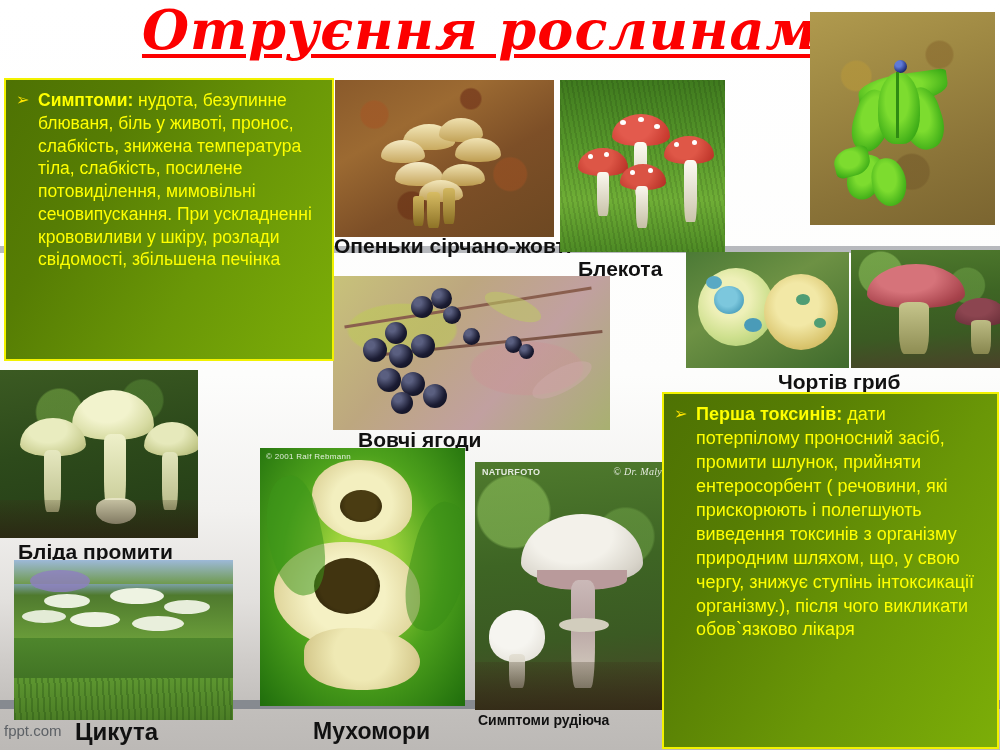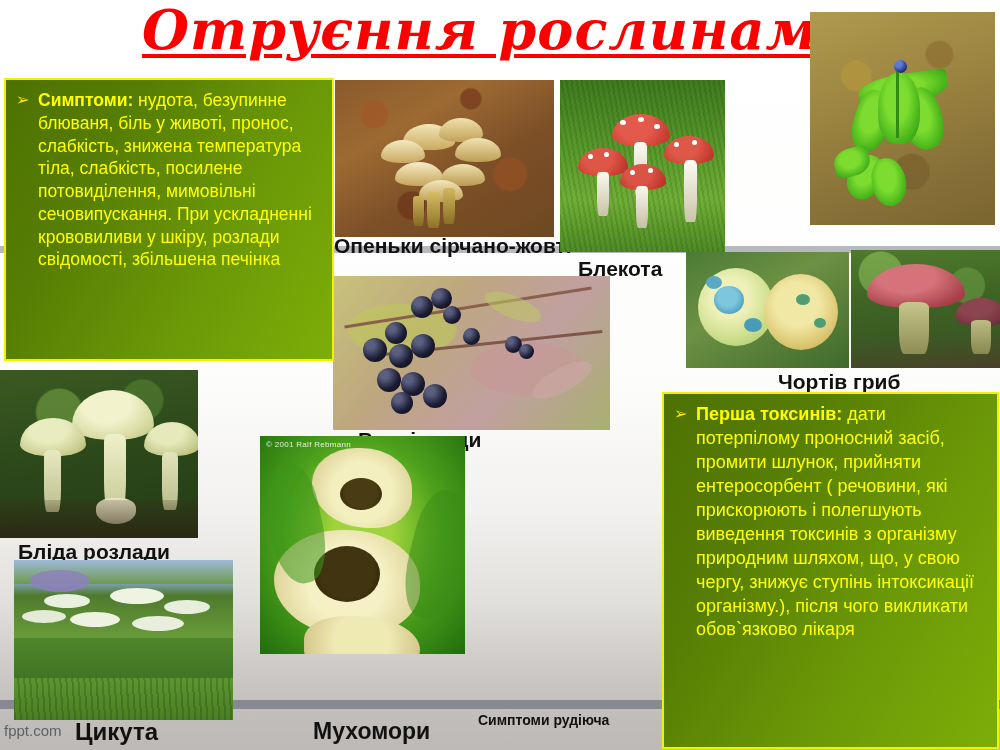--- a/index.html
+++ b/index.html
@@ -297,53 +297,66 @@
       <div class="mcap" style="left:72px; top:20px; width:82px; height:50px; background:radial-gradient(ellipse at 42% 30%, #f2f3cd 0 35%, #d7dba2 70%, #b6bd78 100%);"></div>
       <div class="mstem" style="left:104px; top:64px; width:22px; height:76px; background:linear-gradient(180deg,#eef0c9,#c8cb97);"></div>
       <div class="mcap" style="left:20px; top:48px; width:66px; height:38px; background:radial-gradient(ellipse at 42% 30%, #e9ecbf 0 35%, #ccd094 70%, #a8af6f 100%);"></div>
       <div class="mstem" style="left:44px; top:80px; width:17px; height:62px; background:linear-gradient(180deg,#e6e8c0,#bcbf8d);"></div>
       <div class="mcap" style="left:144px; top:52px; width:56px; height:34px; background:radial-gradient(ellipse at 42% 30%, #e6e9bb 0 35%, #c7cc8e 70%, #a3aa6b 100%);"></div>
       <div class="mstem" style="left:162px; top:82px; width:16px; height:58px; background:linear-gradient(180deg,#e2e5bb,#b8bb89);"></div>
       <div style="position:absolute; left:96px; top:128px; width:40px; height:26px; border-radius:40% 40% 50% 50%; background:#e5e3c2;"></div>
       <div style="position:absolute; left:0; bottom:0; width:100%; height:38px; background:linear-gradient(180deg, rgba(60,45,25,.2), rgba(45,34,18,.75));"></div>
     </div>
   </div>
-  <div class="caption lg" style="left:18px; top:540px;">Бліда розлади</div>
+  <div class="caption lg" style="left:18px; top:540px;">Бліда промити</div>
 
   <div class="photo bg-meadow" style="left:14px; top:560px; width:219px; height:160px;">
     <div class="inner">
       <div style="position:absolute; left:0; top:0; width:100%; height:24px; background:linear-gradient(180deg,#9db9d8,#6f9a4e);"></div>
       <div style="position:absolute; left:16px; top:10px; width:60px; height:22px; border-radius:50%; background:#8f7ec0; opacity:.8;"></div>
       <div style="position:absolute; left:30px; top:34px; width:46px; height:14px; border-radius:50%; background:#e9f0dd;"></div>
       <div style="position:absolute; left:96px; top:28px; width:54px; height:16px; border-radius:50%; background:#eef3e2;"></div>
       <div style="position:absolute; left:150px; top:40px; width:46px; height:14px; border-radius:50%; background:#e7eedb;"></div>
       <div style="position:absolute; left:56px; top:52px; width:50px; height:15px; border-radius:50%; background:#edf2e1;"></div>
       <div style="position:absolute; left:118px; top:56px; width:52px; height:15px; border-radius:50%; background:#e9efdc;"></div>
       <div style="position:absolute; left:8px; top:50px; width:44px; height:13px; border-radius:50%; background:#e3ebd6;"></div>
       <div style="position:absolute; left:0; top:78px; width:100%; height:82px; background:linear-gradient(180deg,#4e862c,#3f7023 60%,#558f2c 100%);"></div>
       <div style="position:absolute; left:0; top:118px; width:100%; height:42px; background:repeating-linear-gradient(86deg, rgba(20,60,10,.25) 0 2px, transparent 2px 6px), linear-gradient(180deg,#5d9630,#4b7d25);"></div>
     </div>
   </div>
   <div class="fppt">fppt.com</div>
   <div class="caption" style="left:75px; top:718px; font-size:24px;">Цикута</div>
 
-  <div class="photo bg-greenleaf" style="left:260px; top:436px; width:205px; height:218px;">
+  <div class="photo bg-greenleaf" style="left:260px; top:448px; width:205px; height:258px;">
     <div class="inner">
       <div style="position:absolute; left:52px; top:12px; width:100px; height:80px; border-radius:46% 54% 40% 60%; background:radial-gradient(circle at 50% 55%, #f3efbf 0 45%, #ded49a 80%, #c5b97e 100%);"></div>
       <div style="position:absolute; left:80px; top:42px; width:42px; height:32px; border-radius:50%; background:radial-gradient(circle at 50% 45%, #4a3c12 0 55%, #2a2208 100%);"></div>
       <div style="position:absolute; left:14px; top:94px; width:146px; height:106px; border-radius:48% 52% 45% 55%; background:radial-gradient(circle at 50% 50%, #f5f1c4 0 42%, #e1d79e 78%, #c7ba80 100%);"></div>
       <div style="position:absolute; left:54px; top:110px; width:66px; height:56px; border-radius:50%; background:radial-gradient(circle at 50% 45%, #413410 0 60%, #201904 100%);"></div>
       <div style="position:absolute; left:44px; top:180px; width:116px; height:62px; border-radius:40% 60% 50% 50%; background:radial-gradient(circle at 50% 40%, #efe9b4 0 40%, #d7cb8f 80%, #bdb074 100%);"></div>
       <div style="position:absolute; left:8px; top:28px; width:54px; height:120px; border-radius:60% 40% 50% 50%; background:rgba(60,150,25,.55); transform:rotate(-12deg);"></div>
       <div style="position:absolute; left:150px; top:54px; width:56px; height:130px; border-radius:40% 60% 50% 50%; background:rgba(55,140,22,.5); transform:rotate(14deg);"></div>
     </div>
     <div class="wm" style="left:6px; top:4px;">© 2001 Ralf Rebmann</div>
   </div>
   <div class="caption" style="left:313px; top:718px; font-size:23px;">Мухомори</div>
 
+  <div class="photo bg-greenwood" style="left:475px; top:462px; width:193px; height:248px;">
+    <div class="inner">
+      <div class="mcap" style="left:46px; top:52px; width:122px; height:70px; background:radial-gradient(ellipse at 42% 30%, #f3f1ea 0 40%, #d8d4ca 75%, #bcb7ad 100%);"></div>
+      <div style="position:absolute; left:62px; top:108px; width:90px; height:20px; border-radius:0 0 50% 50%; background:#b99a9b;"></div>
+      <div class="mstem" style="left:96px; top:118px; width:24px; height:108px; background:linear-gradient(180deg,#cbb9b8 0%, #b9a5a4 40%, #d8d3c3 100%);"></div>
+      <div style="position:absolute; left:84px; top:156px; width:50px; height:14px; border-radius:50%; background:#d2cdbd;"></div>
+      <div style="position:absolute; left:14px; top:148px; width:56px; height:52px; border-radius:50% 50% 45% 45%; background:radial-gradient(circle at 40% 32%, #f6f5f0 0 45%, #ddd9d0 100%);"></div>
+      <div class="mstem" style="left:34px; top:192px; width:16px; height:34px; background:linear-gradient(180deg,#e4e0d4,#c2bcab);"></div>
+      <div style="position:absolute; left:0; bottom:0; width:100%; height:48px; background:linear-gradient(180deg, rgba(60,48,26,.25), rgba(48,38,20,.8));"></div>
+    </div>
+    <div class="wm" style="left:7px; top:5px; font-weight:700; font-size:9px;">NATURFOTO</div>
+    <div class="wm" style="right:6px; top:4px; font-style:italic; font-family:'Liberation Serif', serif; font-size:10px;">© Dr. Maly</div>
+  </div>
   <div class="caption sm" style="left:478px; top:712px; font-weight:700;">Симптоми рудіюча</div>
 
   <div class="greenbox" id="box-symptoms">
     <div class="row">
       <div class="bullet">➢</div>
       <div class="txt"><b>Симптоми:</b><span> нудота, безупинне блюваня, біль у животі, пронос, слабкість, знижена температура тіла, слабкість, посилене потовиділення, мимовільні сечовипускання. При ускладненні крововиливи у шкіру, розлади свідомості, збільшена печінка</span></div>
     </div>
   </div>
 
   <div class="greenbox" id="box-firstaid">

